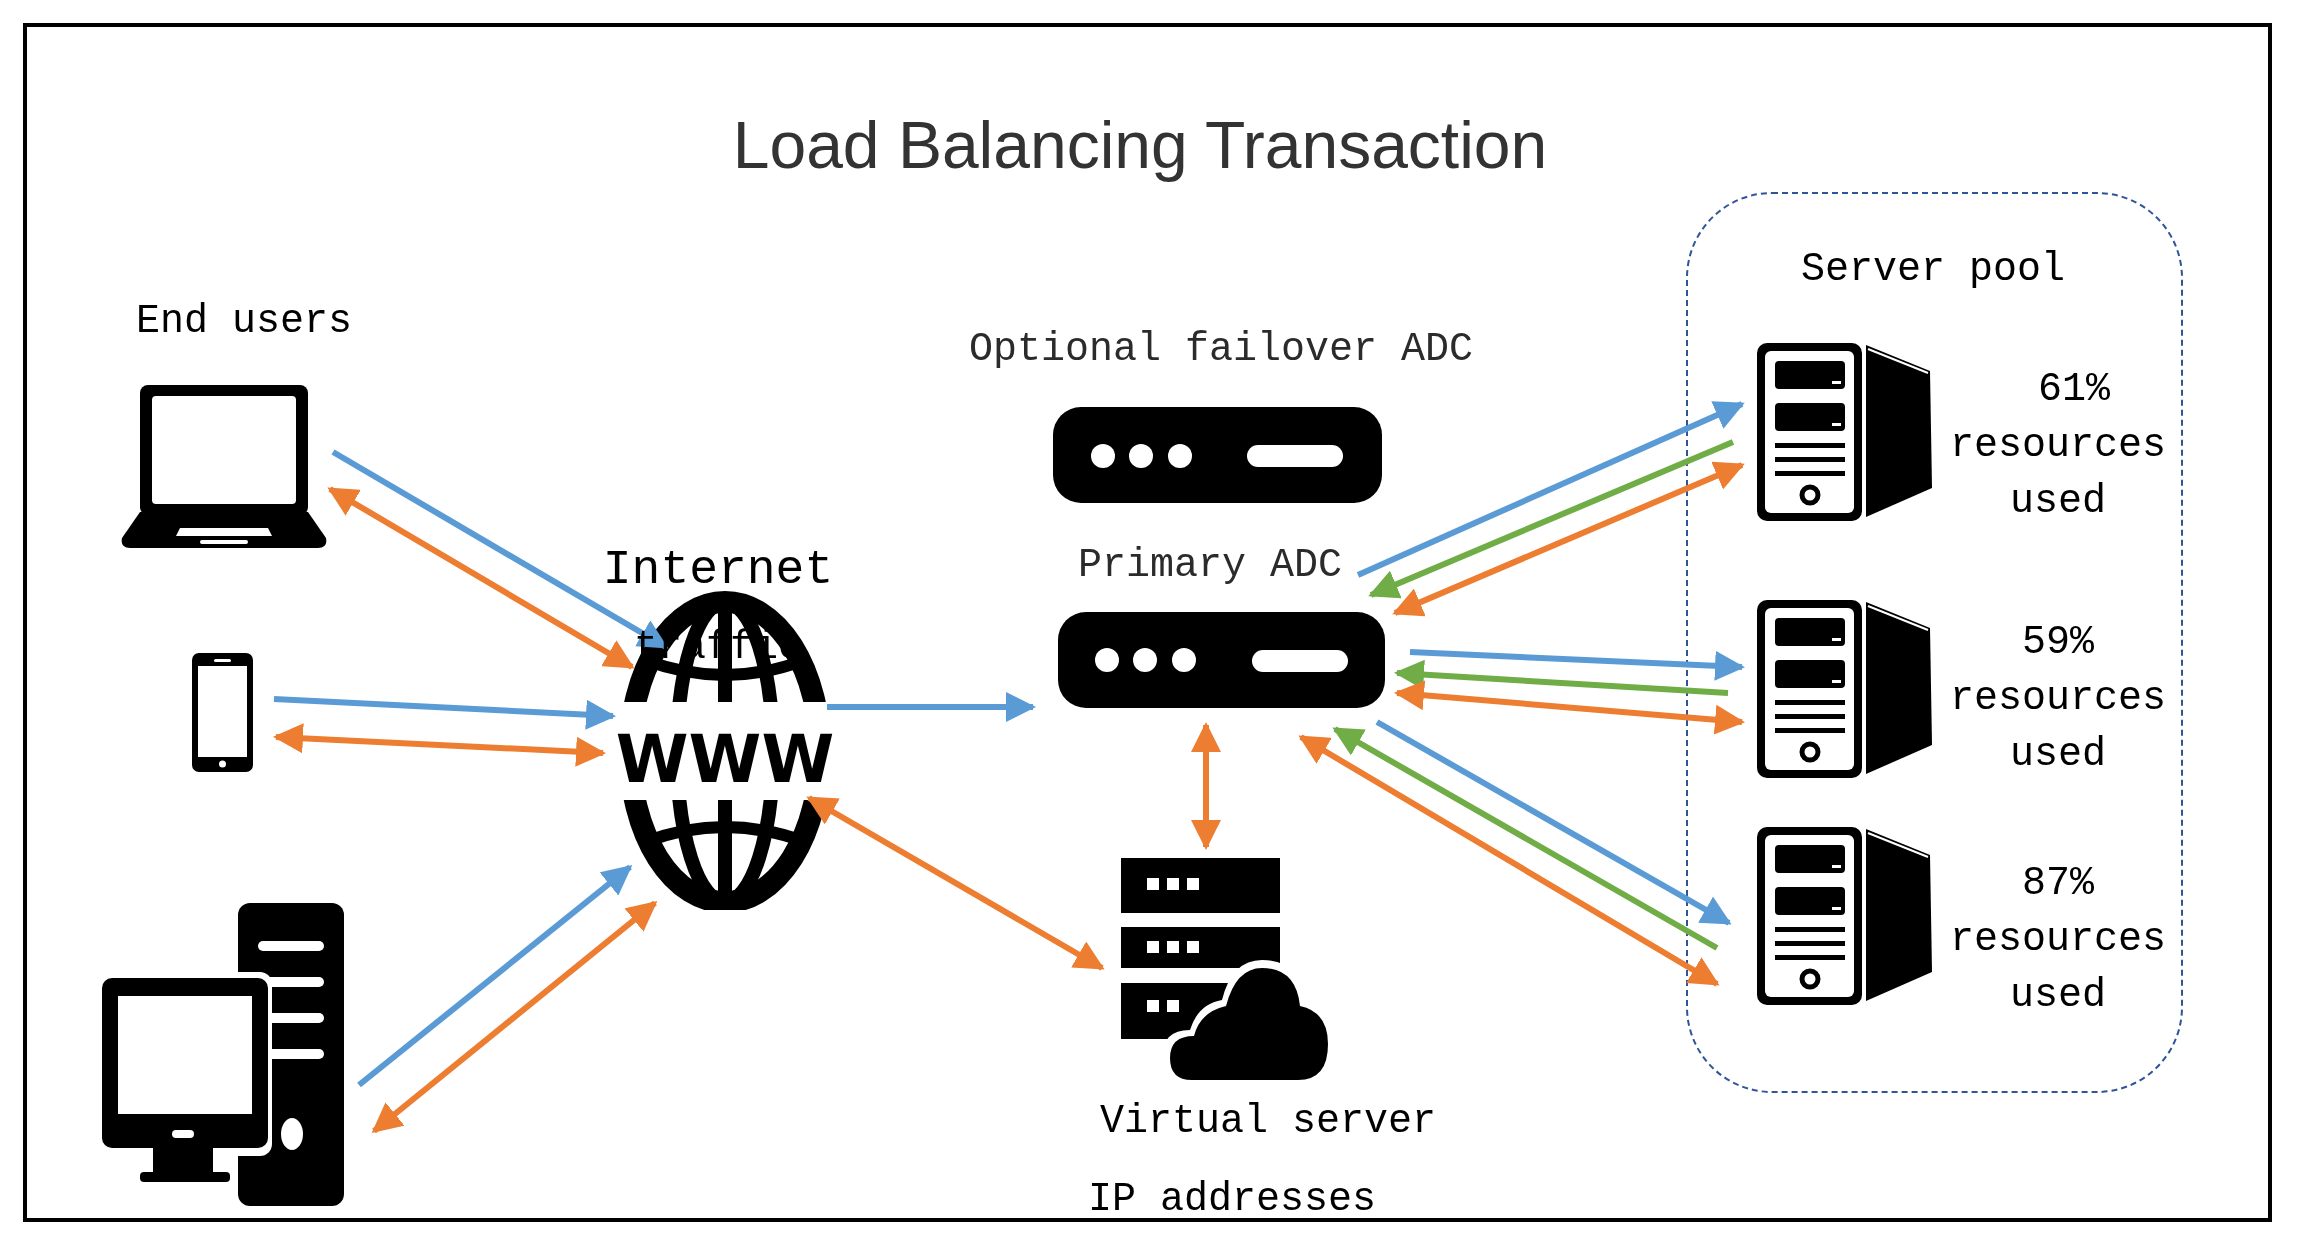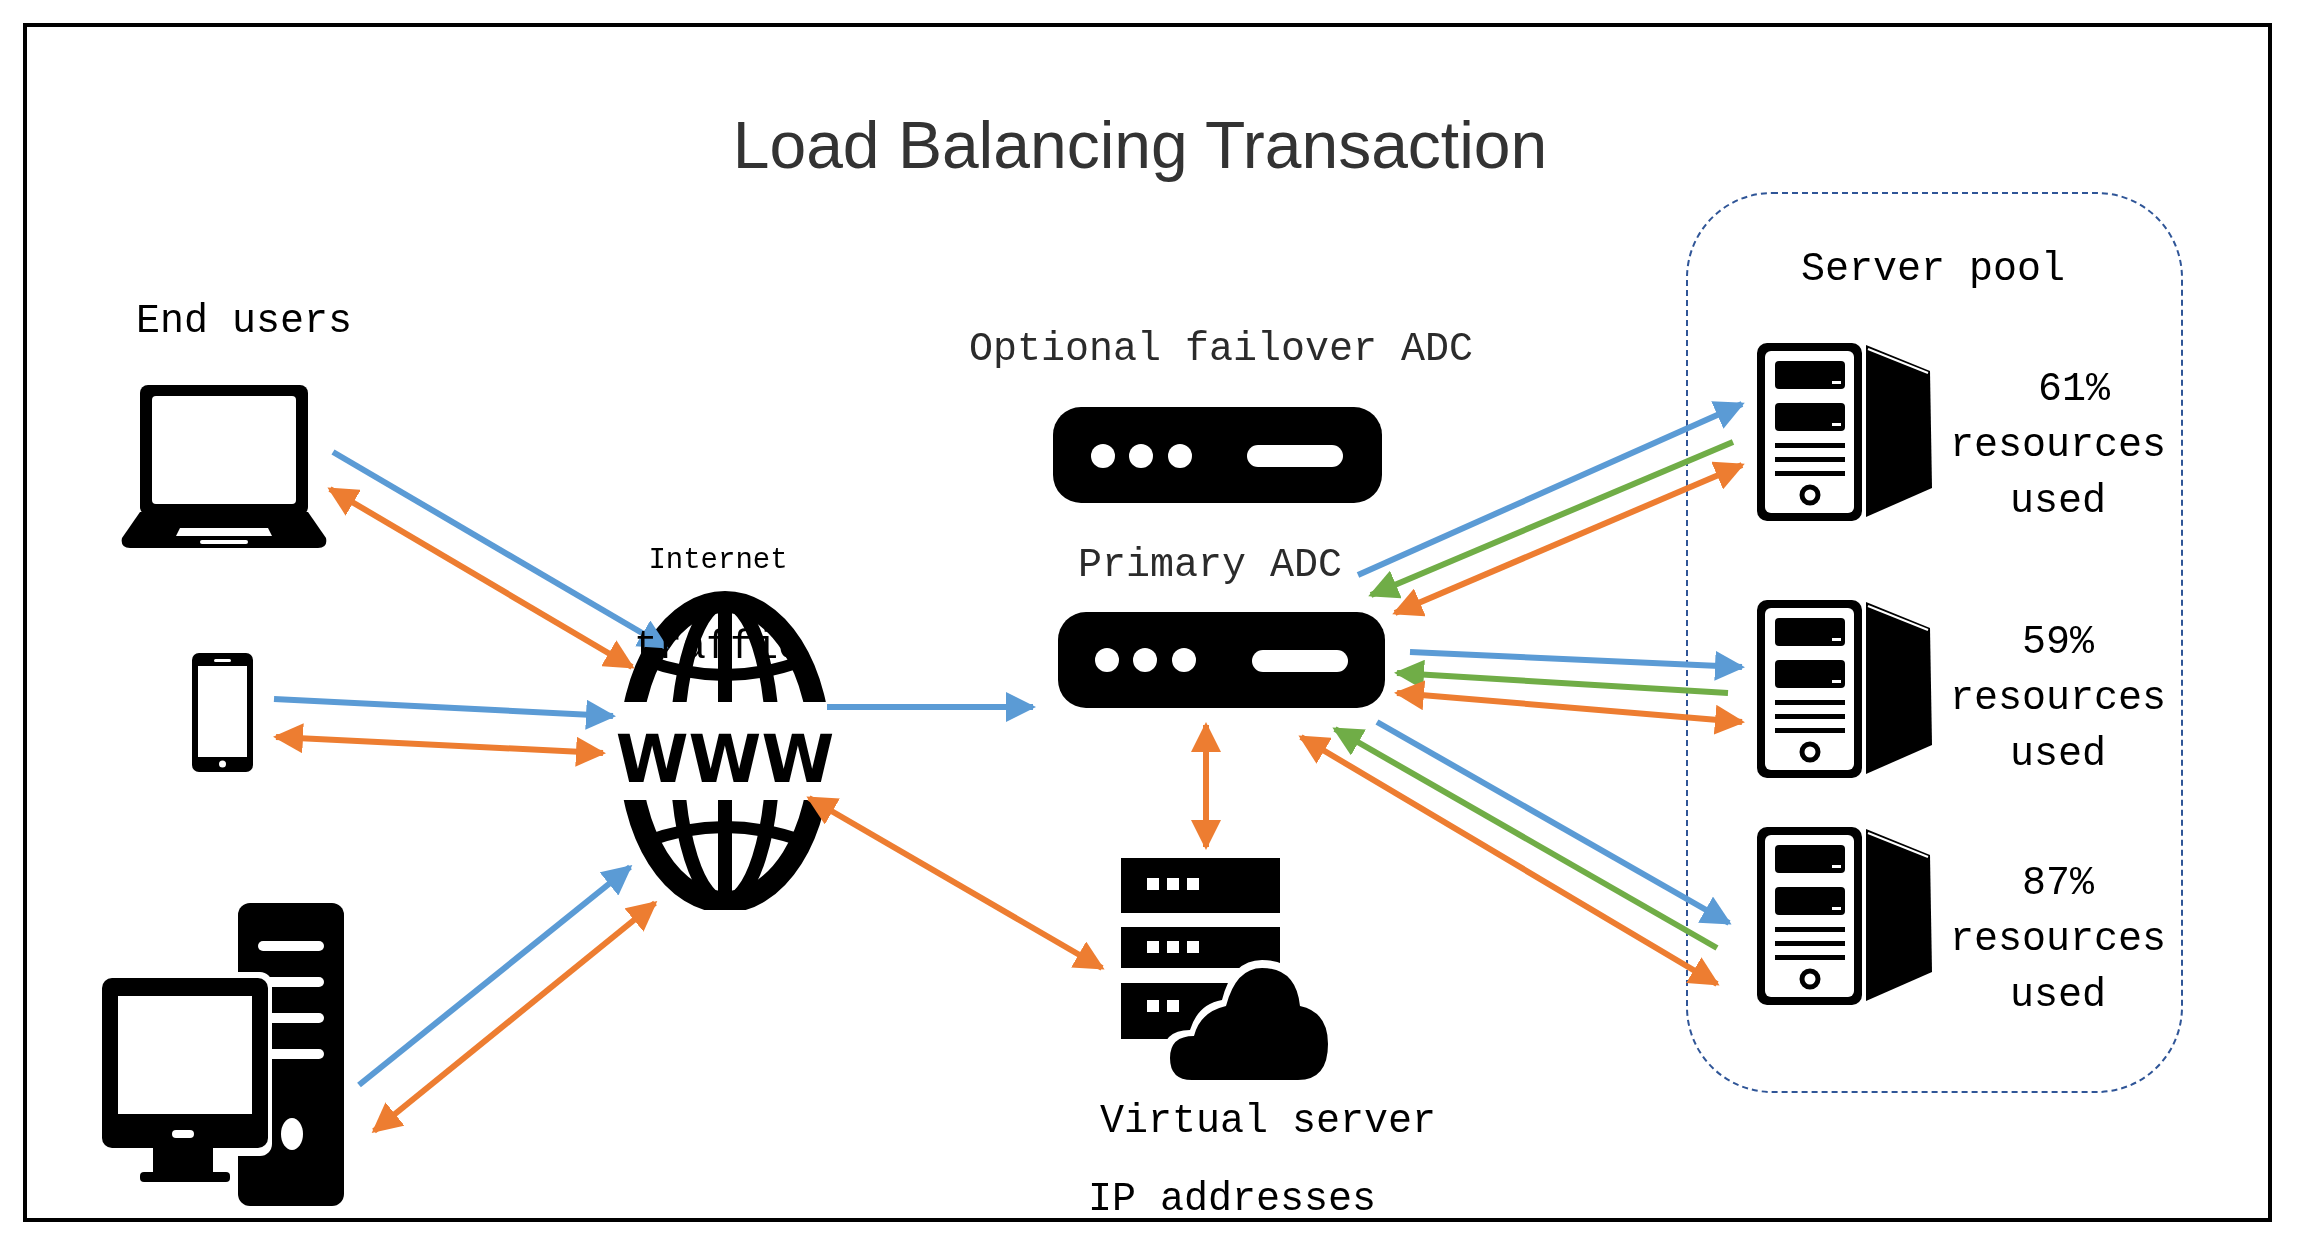--- a/index.html
+++ b/index.html
@@ -182,21 +182,21 @@
         <line x1="1377" y1="722" x2="1729" y2="923" stroke="#5B9BD5" stroke-width="6" marker-end="url(#mk-blue)"></line>
         <line x1="1717" y1="948" x2="1335" y2="729" stroke="#70AD47" stroke-width="6" marker-end="url(#mk-green)"></line>
         <line x1="1301" y1="737" x2="1717" y2="984" stroke="#ED7D31" stroke-width="6" marker-end="url(#mk-orange)" marker-start="url(#mk-orange)"></line>
       </g>
   </svg>
 
   <div class="lbl title center" style="left:1140px; top:112px;">Load Balancing Transaction</div>
 
   <div class="lbl" style="left:136px; top:302px; font-size:40px;">End users</div>
 
-  <div class="lbl center" style="left:718px; top:546px; font-size:29px;">Internet</div>
+  <div class="lbl center" style="left:718px; top:546px; font-size:48px;">Internet</div>
   <div class="lbl center" style="left:718px; top:628px; font-size:40px;">traffic</div>
 
   <div class="lbl center dark" style="left:1221px; top:330px; font-size:40px;">Optional failover ADC</div>
 
   <div class="lbl center dark" style="left:1210px; top:546px; font-size:40px;">Primary ADC</div>
 
   <div class="lbl" style="left:1088px; top:1102px; font-size:40px;margin-left:12px;">Virtual server</div>
   <div class="lbl" style="left:1088px; top:1180px; font-size:40px;">IP addresses</div>
 
   <div class="lbl center" style="left:1933px; top:250px; font-size:40px;">Server pool</div>

